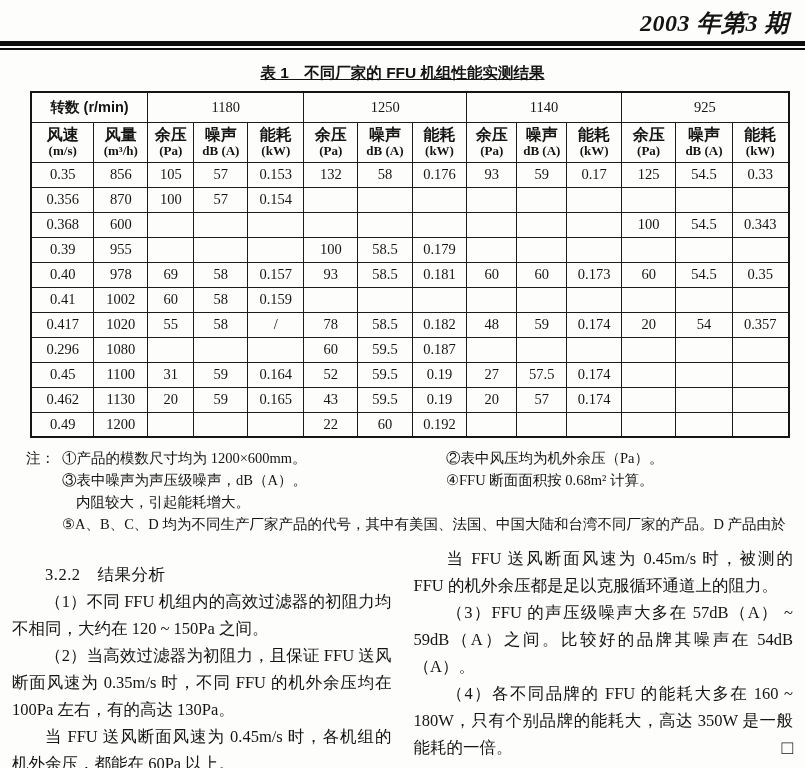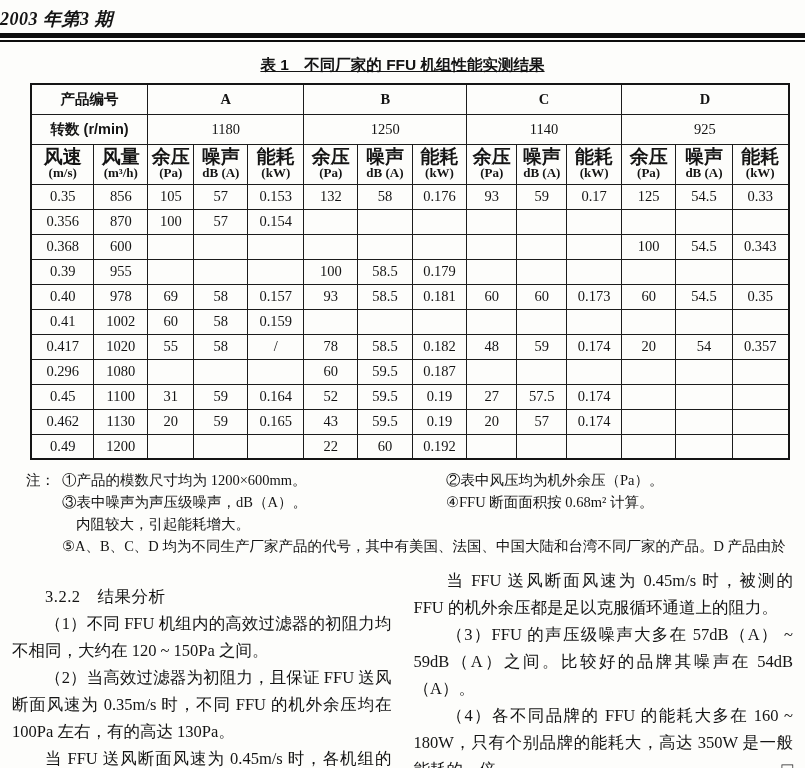--- a/index.html
+++ b/index.html
@@ -9,25 +9,25 @@
     width: 805px; height: 768px;
     margin: 0 auto;
     background: #fdfdfb;
     color: #141414;
     font-family: "Liberation Serif", "DejaVu Serif", serif;
     overflow: hidden;
   }
   
   .journal-header {
     padding: 7px 16px 2px 0;
-    text-align: left;
+    text-align: right;
     font-family: "Liberation Serif", "DejaVu Serif", serif;
     font-style: italic;
     font-weight: 700;
-    font-size: 18px;
+    font-size: 24px;
     letter-spacing: 0.5px;
   }
   .rule-thick { height: 5px; background: #0d0d0d; }
   .rule-thin  { height: 2px; background: #0d0d0d; margin-top: 2px; }
   
   .table-title {
     margin: 13px 0 7px 0;
     text-align: center;
     font-family: "Liberation Sans", "DejaVu Sans", sans-serif;
     font-weight: 700;
@@ -55,21 +55,21 @@
   tr.hrow1, tr.hrow2 { border-bottom: 1px solid #1c1c1c; }
   td.zh-label {
     font-family: "Liberation Sans", "DejaVu Sans", sans-serif;
     font-weight: 700;
     font-size: 14.5px;
   }
   td.prod { font-weight: 700; font-size: 15px; }
   td.speed { font-size: 15px; }
   td.colhead .n {
     font-family: "Liberation Sans", "DejaVu Sans", sans-serif;
-    font-weight: 700; font-size: 19px; line-height: 17px;
+    font-weight: 700; font-size: 16px; line-height: 17px;
   }
   td.colhead .u {
     font-weight: 600; font-size: 13px; line-height: 16px;
   }
   tr.drow td { height: 25px; font-size: 14.5px; }
   
   .notes {
     margin: 9px 0 0 26px;
     width: 762px;
     font-size: 14.5px;
@@ -111,27 +111,20 @@
         <col style="width:7.2%">
         <col style="width:7.2%">
       <col style="width:6.6%">
         <col style="width:6.6%">
         <col style="width:7.2%">
       <col style="width:7.2%">
         <col style="width:7.4%">
         <col style="width:7.5%">
     </colgroup>
     <thead>
-        <tr class="hrow1">
-          <td class="zh-label" colspan="2">产品编号</td>
-          <td class="prod" colspan="3">A</td>
-          <td class="prod" colspan="3">B</td>
-          <td class="prod" colspan="3">C</td>
-          <td class="prod" colspan="3">D</td>
-        </tr>
         <tr class="hrow2">
           <td class="zh-label" colspan="2">转数 (r/min)</td>
           <td class="speed" colspan="3">1180</td>
           <td class="speed" colspan="3">1250</td>
           <td class="speed" colspan="3">1140</td>
           <td class="speed" colspan="3">925</td>
         </tr>
         <tr class="hrow3">
           <td class="colhead">
             <div class="n">风速</div>

